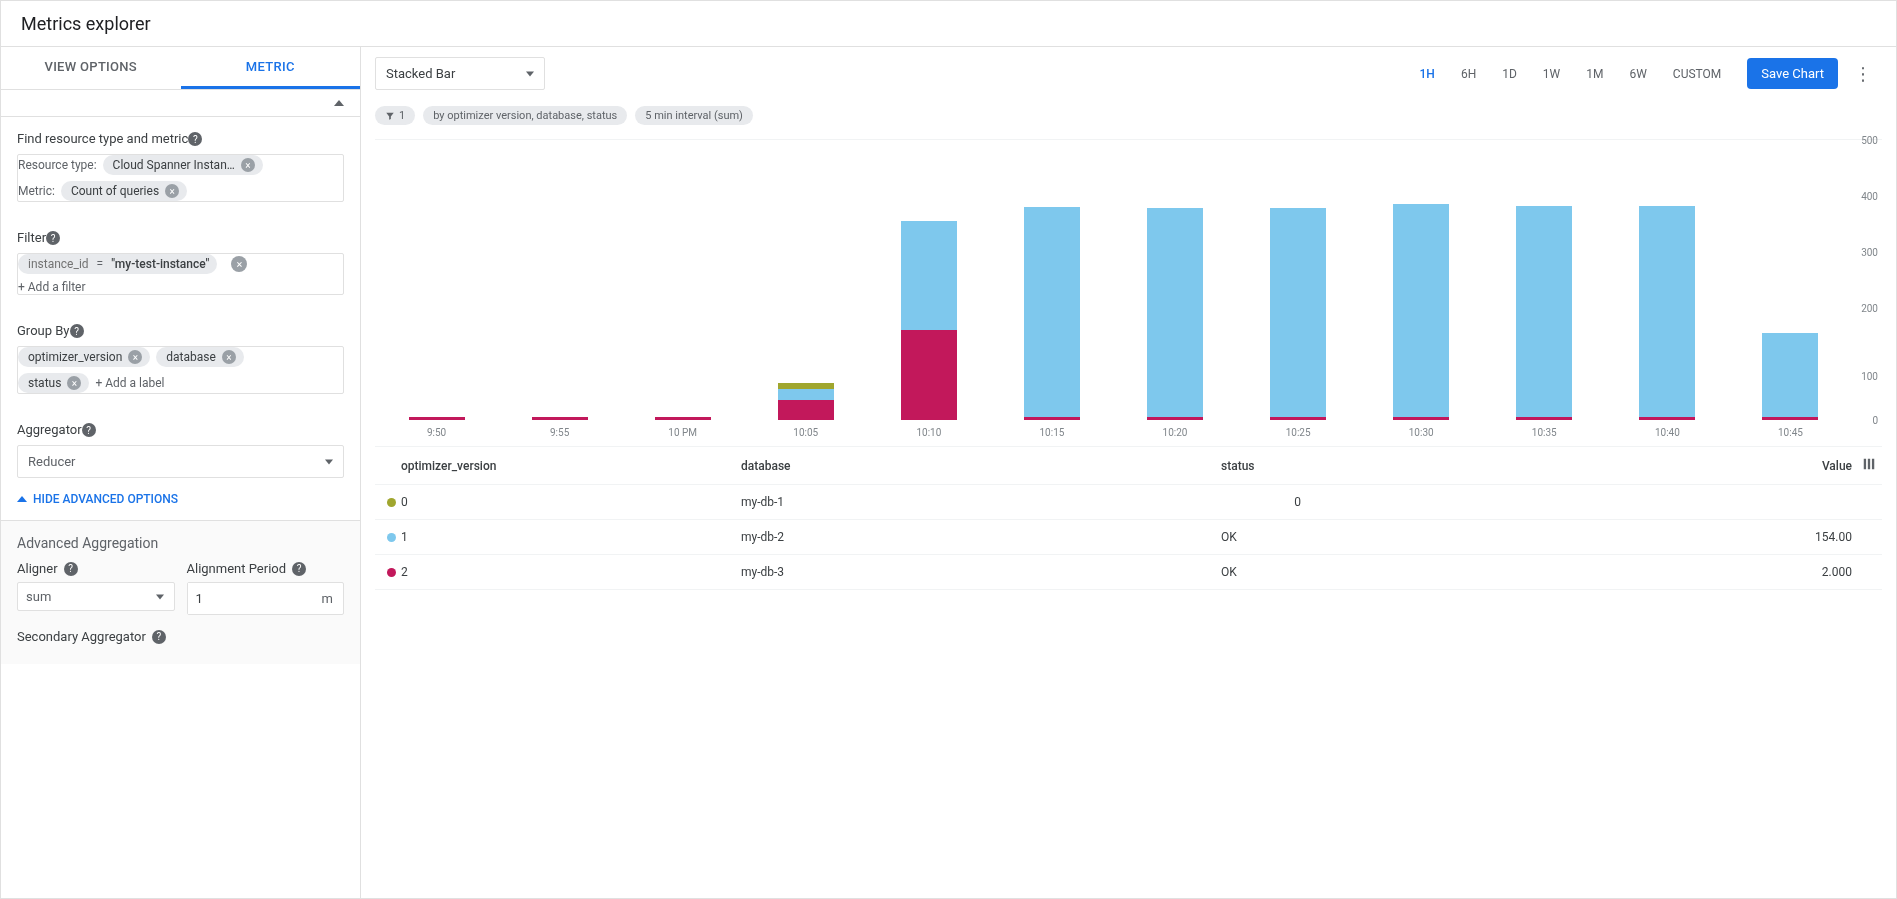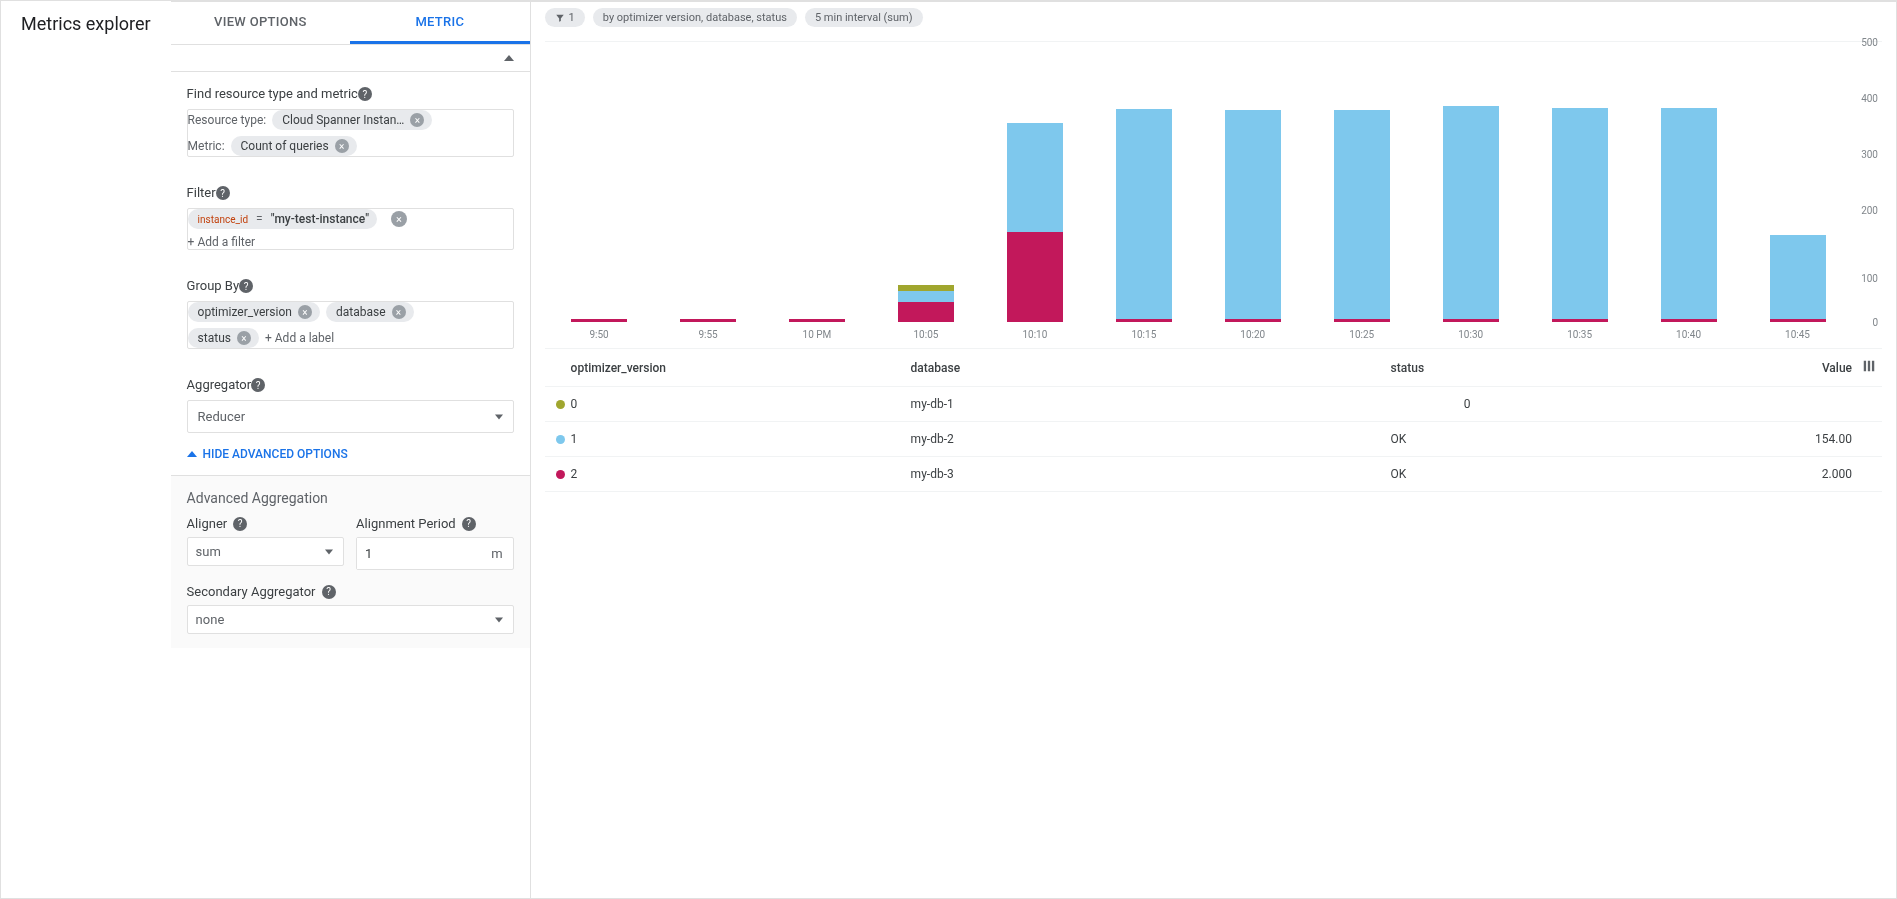--- a/index.html
+++ b/index.html
@@ -1,37 +1,37 @@
 <!DOCTYPE html>
 <html><head>
 <meta charset="utf-8">
 <style>
 * { box-sizing: border-box; margin: 0; padding: 0; font-family: Roboto, "Helvetica Neue", Arial, sans-serif; }
 html, body { height: 100%; background: #fff; color: #3c4043; }
 body { font-size: 13px; }
-.app { display: flex; height: 100%; border: 1px solid #e0e0e0; }
+.app { display: flex; flex-direction: column; height: 100%; border: 1px solid #e0e0e0; }
 .title { font-size: 18px; color: #202124; padding: 12px 20px; }
 .main { display: flex; flex: 1; overflow: hidden; border-top: 1px solid #e0e0e0; }
 
 .sidebar { width: 360px; border-right: 1px solid #e0e0e0; display: flex; flex-direction: column; overflow: auto; background:#fff; }
 .tabs { display: flex; border-bottom: 1px solid #e0e0e0; }
 .tab { flex: 1; text-align: center; padding: 12px 0; font-size: 13px; font-weight: 500; color: #5f6368; cursor: pointer; letter-spacing: .3px; }
 .tab.active { color: #1a73e8; border-bottom: 3px solid #1a73e8; }
 .collapse-row { display:flex; justify-content:flex-end; padding:10px 16px; border-bottom:1px solid #e0e0e0;}
 .section { padding: 14px 16px; }
 .section-label { font-size: 13px; color: #3c4043; margin-bottom: 8px; display:flex; align-items:flex-end; }
 .help-icon { width:14px; height:14px; border-radius:50%; background:#5f6368; color:#fff; font-size:10px; display:inline-flex; align-items:center; justify-content:center; }
 .card { border: 1px solid #e0e0e0; border-radius: 2px; }
 .row { display:flex; align-items:center; flex-wrap:wrap; gap:6px; margin-bottom:6px;}
 .row:last-child { margin-bottom:0;}
 .row-label { color:#5f6368; font-size:12px; }
 .chip { background:#e8eaed; color:#3c4043; border-radius:12px; padding:3px 8px 3px 10px; font-size:12px; display:inline-flex; align-items:center; gap:6px; }
 .chip .x { width:14px; height:14px; border-radius:50%; background:#9aa0a6; color:#fff; font-size:10px; display:inline-flex; align-items:center; justify-content:center; cursor:pointer;}
 .filter-chip { display:inline-flex; align-items:center;}
-.filter-key{color:#c2410c;font-size:10px;}
+.filter-key{color:#737373;font-size:12px;}
 .filter-op{color:#5f6368;font-size:12px;margin:0 2px;}
 .filter-val{color:#3c4043;font-size:12px;font-weight:500;}
 .add-link { color:#5f6368; font-size:12px; cursor:pointer; }
 .select { width:100%; border:1px solid #e0e0e0; border-radius:2px; padding:8px 28px 8px 10px; color:#5f6368; font-size:13px; background:#fff; position:relative; cursor:pointer;}
 .select.small{padding:6px 24px 6px 8px;}
 .select::after{content:""; position:absolute; right:10px; top:50%; transform:translateY(-50%); border-left:4px solid transparent;border-right:4px solid transparent;border-top:5px solid #5f6368;}
 .adv-toggle { color:#1a73e8; font-weight:500; font-size:12px; cursor:pointer; display:flex; align-items:center; gap:6px; padding:0 16px 14px;}
 .adv { padding:14px 16px; background:#fafafa; border-top:1px solid #e0e0e0;}
 .adv-title { color:#5f6368; font-size:14px; margin-bottom:10px;}
 .adv-cols { display:flex; gap:12px; margin-bottom:14px;}
@@ -192,25 +192,40 @@
             <div class="input-group">
               <input type="text" value="1" style="">
               <span class="input-unit">m</span>
             </div>
           </div>
         </div>
         <div class="adv-label">
           <span>Secondary Aggregator</span>
           <span class="help-icon">?</span>
         </div>
-        <div class="select small">none</div>
       </div>
     </div>
 
     <div class="content">
+      <div class="toolbar">
+        <div class="chart-type">
+          <div class="select">Stacked Bar</div>
+        </div>
+        <div class="tb-right" id="ranges">
+            <div class="range-btn active">1H</div>
+            <div class="range-btn">6H</div>
+            <div class="range-btn">1D</div>
+            <div class="range-btn">1W</div>
+            <div class="range-btn">1M</div>
+            <div class="range-btn">6W</div>
+            <div class="range-btn">CUSTOM</div>
+            <div class="save-btn">Save Chart</div>
+            <div class="kebab">⋮</div>
+          </div>
+      </div>
 
       <div class="chips-row">
         <span class="pill">
           <svg width="10" height="10" viewBox="0 0 24 24" fill="#5f6368">
               <path d="M3 4h18l-7 9v6l-4 2v-8z"></path>
             </svg>
           <span>1</span>
         </span>
         <span class="pill">by optimizer version, database, status</span>
         <span class="pill">5 min interval (sum)</span>

